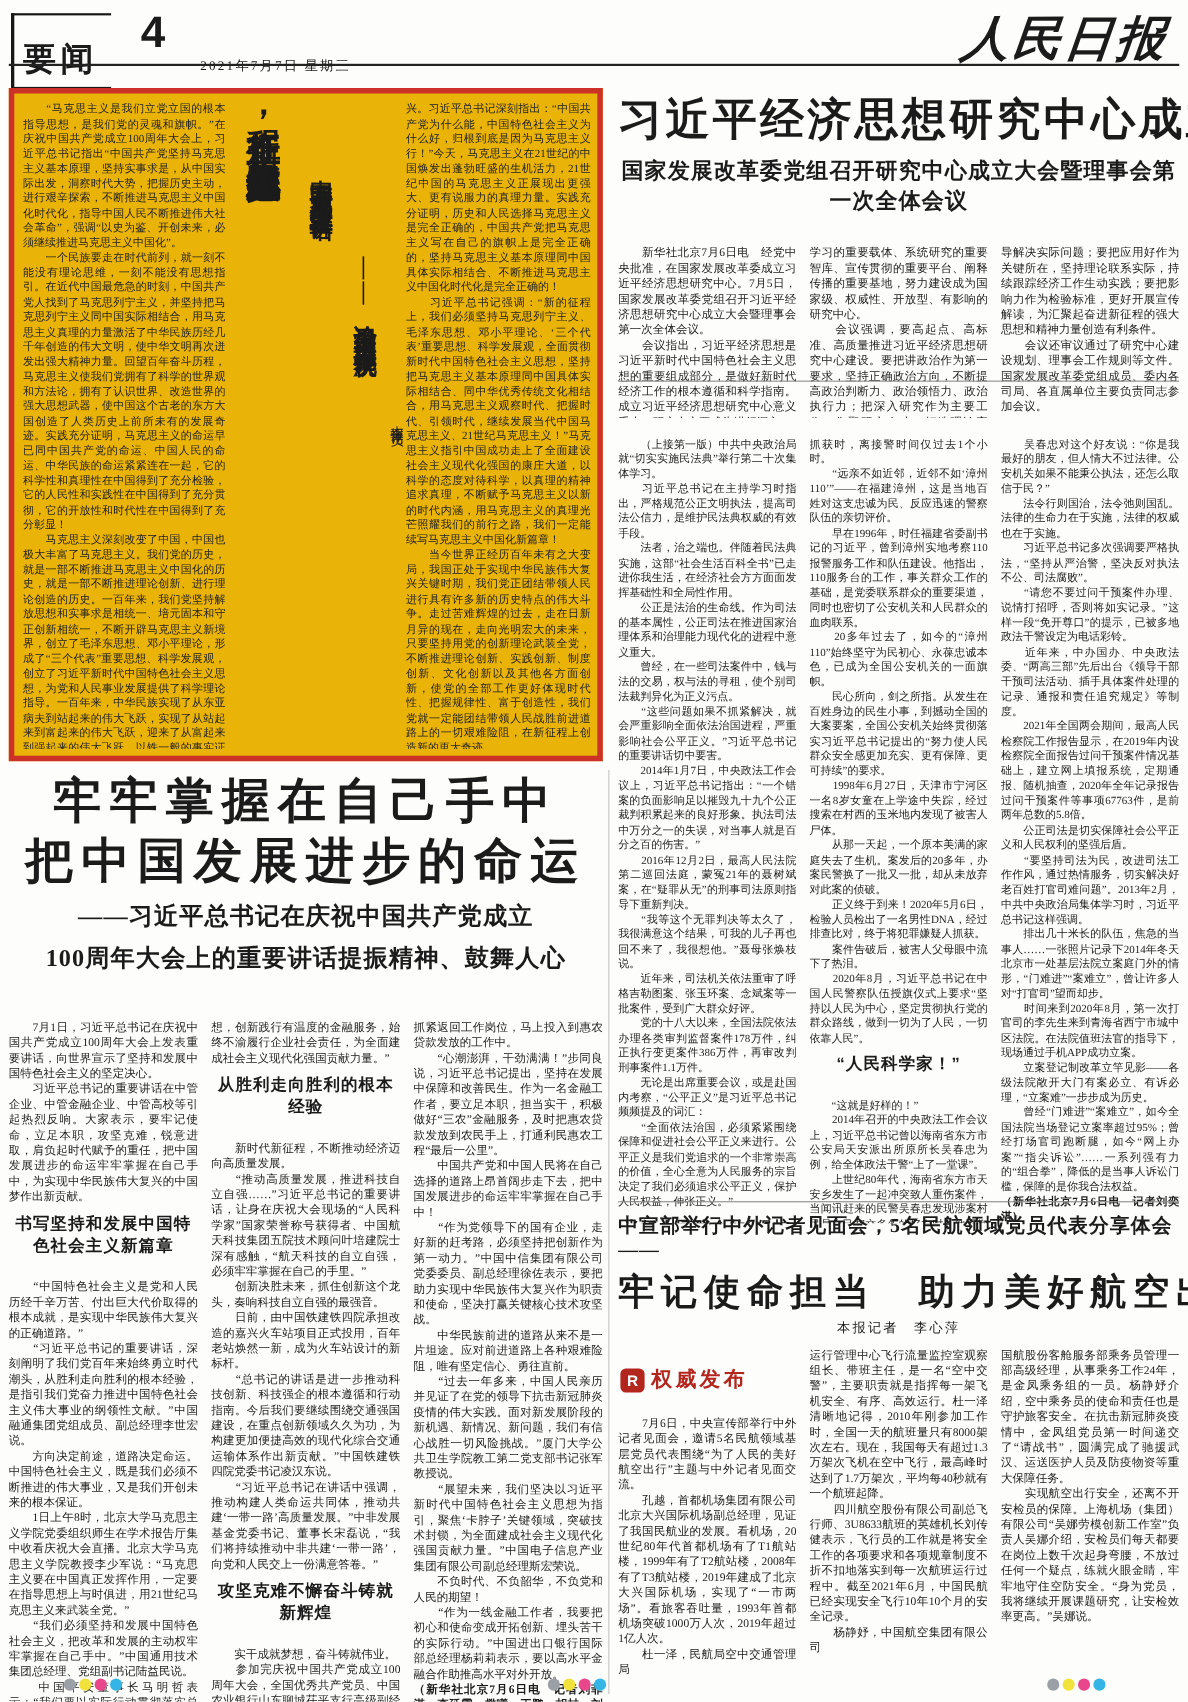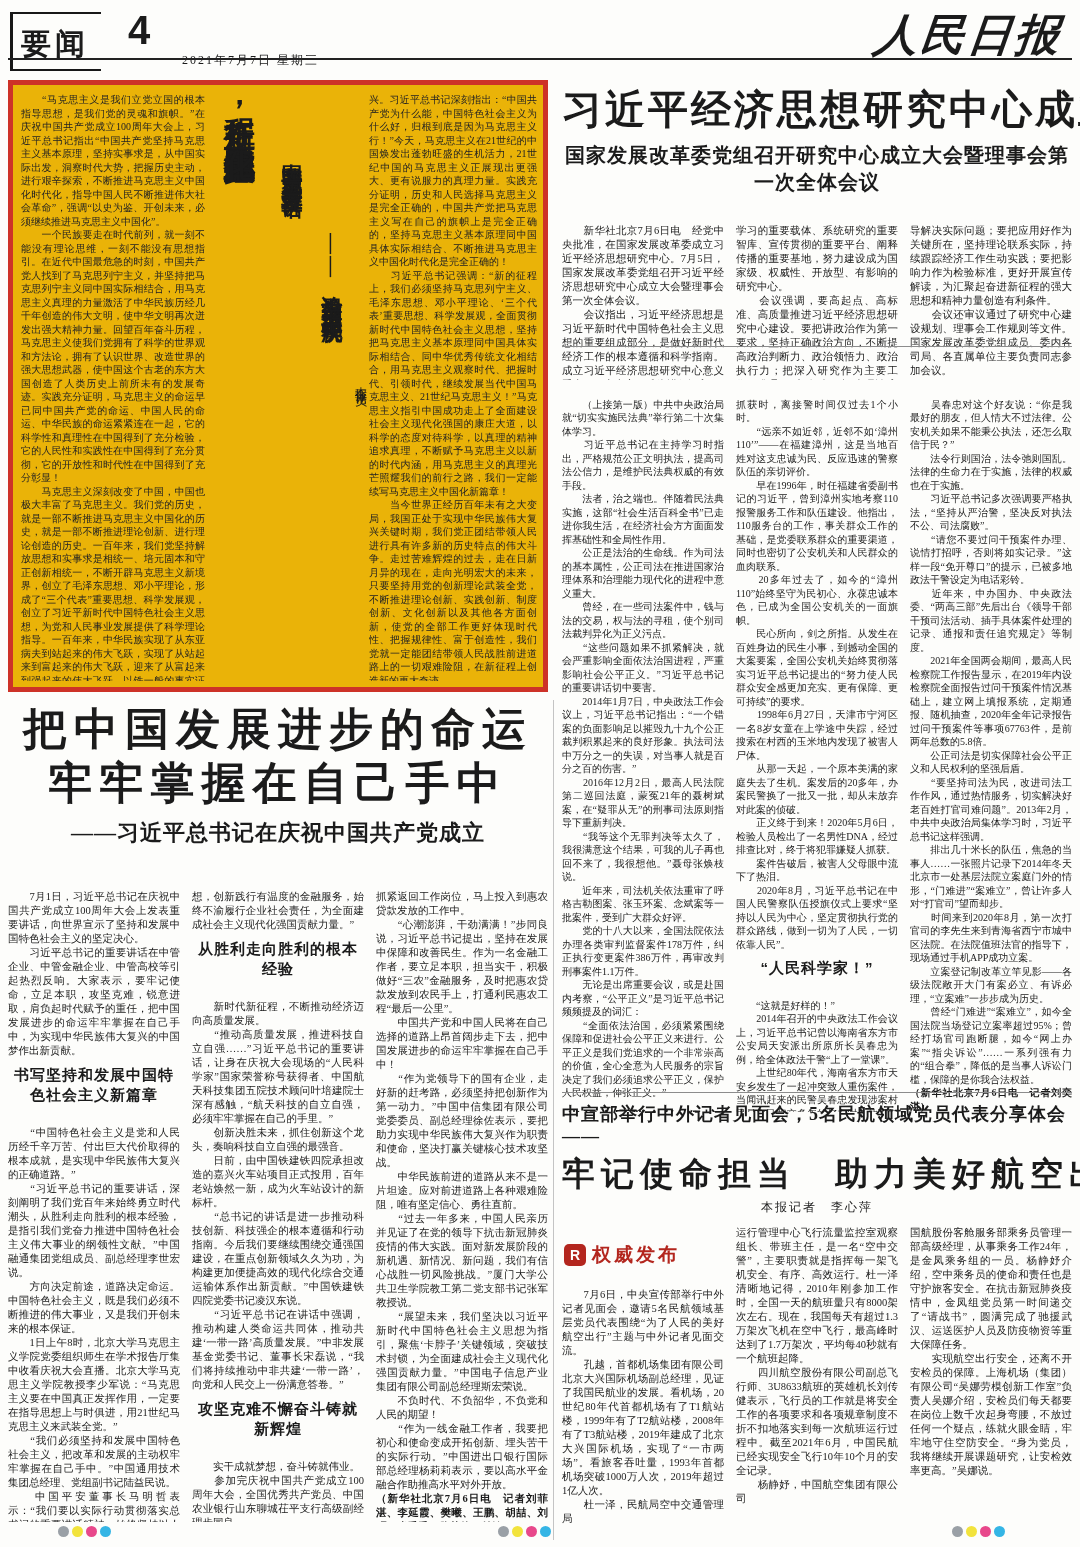--- a/index.html
+++ b/index.html
@@ -7,21 +7,21 @@
   html,body{width:1080px;}
   body{
     width:1080px;height:1547px;position:relative;background:#fdfdfb;color:var(--ink);
     font-family:"Liberation Serif","DejaVu Serif",serif;overflow:hidden;
   }
   
   .hdr{position:absolute;left:0;top:0;width:1080px;height:66px;}
   .hdr-rule{position:absolute;left:8px;top:58px;width:1064px;height:2px;background:#222;}
   .yaowen{
     position:absolute;left:10px;top:12px;font-family:"Liberation Sans","DejaVu Sans",sans-serif;
-    font-size:30px;font-weight:800;letter-spacing:4px;padding:10px 12px 4px 8px;
+    font-size:30px;font-weight:800;letter-spacing:4px;padding:20px 12px 4px 8px;
     border-left:3px solid #181818;border-top:2px solid #181818;border-bottom:2px solid #181818;
   }
   .pagenum{position:absolute;left:128px;top:8px;font-family:"Liberation Sans",sans-serif;font-size:40px;font-weight:600;}
   .pdate{position:absolute;left:182px;top:52px;font-size:12px;letter-spacing:2px;}
   .masthead{
     position:absolute;right:18px;top:6px;font-size:44px;font-weight:900;font-style:italic;
     letter-spacing:3px;transform:skewX(-6deg);font-family:"DejaVu Serif","Liberation Serif",serif;
   }
   
   .edbox{position:absolute;left:8px;top:80px;width:540px;height:612px;border:5px solid var(--accent);background:#eab308;}
@@ -90,23 +90,24 @@
   <div class="ed-title vert">新征程上，必须继续推进马克思主义中国化</div>
   <div class="ed-sub ed-sub1 vert">——论学习贯彻习近平总书记在庆祝</div>
   <div class="ed-sub ed-sub2 vert">中国共产党成立一百周年大会上重要讲话</div>
   <div class="ed-byline vert">本报评论员</div>
   <div class="txt ed-right">兴。习近平总书记深刻指出：“中国共产党为什么能，中国特色社会主义为什么好，归根到底是因为马克思主义行！”今天，马克思主义在21世纪的中国焕发出蓬勃旺盛的生机活力，21世纪中国的马克思主义正展现出更强大、更有说服力的真理力量。实践充分证明，历史和人民选择马克思主义是完全正确的，中国共产党把马克思主义写在自己的旗帜上是完全正确的，坚持马克思主义基本原理同中国具体实际相结合、不断推进马克思主义中国化时代化是完全正确的！
 　　习近平总书记强调：“新的征程上，我们必须坚持马克思列宁主义、毛泽东思想、邓小平理论、‘三个代表’重要思想、科学发展观，全面贯彻新时代中国特色社会主义思想，坚持把马克思主义基本原理同中国具体实际相结合、同中华优秀传统文化相结合，用马克思主义观察时代、把握时代、引领时代，继续发展当代中国马克思主义、21世纪马克思主义！”马克思主义指引中国成功走上了全面建设社会主义现代化强国的康庄大道，以科学的态度对待科学，以真理的精神追求真理，不断赋予马克思主义以新的时代内涵，用马克思主义的真理光芒照耀我们的前行之路，我们一定能续写马克思主义中国化新篇章！
 　　当今世界正经历百年未有之大变局，我国正处于实现中华民族伟大复兴关键时期，我们党正团结带领人民进行具有许多新的历史特点的伟大斗争。走过苦难辉煌的过去，走在日新月异的现在，走向光明宏大的未来，只要坚持用党的创新理论武装全党，不断推进理论创新、实践创新、制度创新、文化创新以及其他各方面创新，使党的全部工作更好体现时代性、把握规律性、富于创造性，我们党就一定能团结带领人民战胜前进道路上的一切艰难险阻，在新征程上创造新的更大奇迹。</div>
 </div>
 
 <div class="center-story">
+  <div class="c-hl">牢牢掌握在自己手中</div>
   <div class="c-hl">把中国发展进步的命运</div>
-  <div class="c-hl">牢牢掌握在自己手中</div>
   <div class="c-dek">——习近平总书记在庆祝中国共产党成立</div>
+  <div class="c-dek">100周年大会上的重要讲话提振精神、鼓舞人心</div>
   <div class="cols">
     <div class="col">
       <span>　　7月1日，习近平总书记在庆祝中国共产党成立100周年大会上发表重要讲话，向世界宣示了坚持和发展中国特色社会主义的坚定决心。
 　　习近平总书记的重要讲话在中管企业、中管金融企业、中管高校等引起热烈反响。大家表示，要牢记使命，立足本职，攻坚克难，锐意进取，肩负起时代赋予的重任，把中国发展进步的命运牢牢掌握在自己手中，为实现中华民族伟大复兴的中国梦作出新贡献。</span>
       <h4 class="colhead">书写坚持和发展中国特色社会主义新篇章</h4>
       <span>　　“中国特色社会主义是党和人民历经千辛万苦、付出巨大代价取得的根本成就，是实现中华民族伟大复兴的正确道路。”
 　　“习近平总书记的重要讲话，深刻阐明了我们党百年来始终勇立时代潮头，从胜利走向胜利的根本经验，是指引我们党奋力推进中国特色社会主义伟大事业的纲领性文献。”中国融通集团党组成员、副总经理李世宏说。
 　　方向决定前途，道路决定命运。中国特色社会主义，既是我们必须不断推进的伟大事业，又是我们开创未来的根本保证。
 　　1日上午8时，北京大学马克思主义学院党委组织师生在学术报告厅集中收看庆祝大会直播。北京大学马克思主义学院教授李少军说：“马克思主义要在中国真正发挥作用，一定要在指导思想上与时俱进，用21世纪马克思主义来武装全党。”
 　　“我们必须坚持和发展中国特色社会主义，把改革和发展的主动权牢牢掌握在自己手中。”中国通用技术集团总经理、党组副书记陆益民说。

